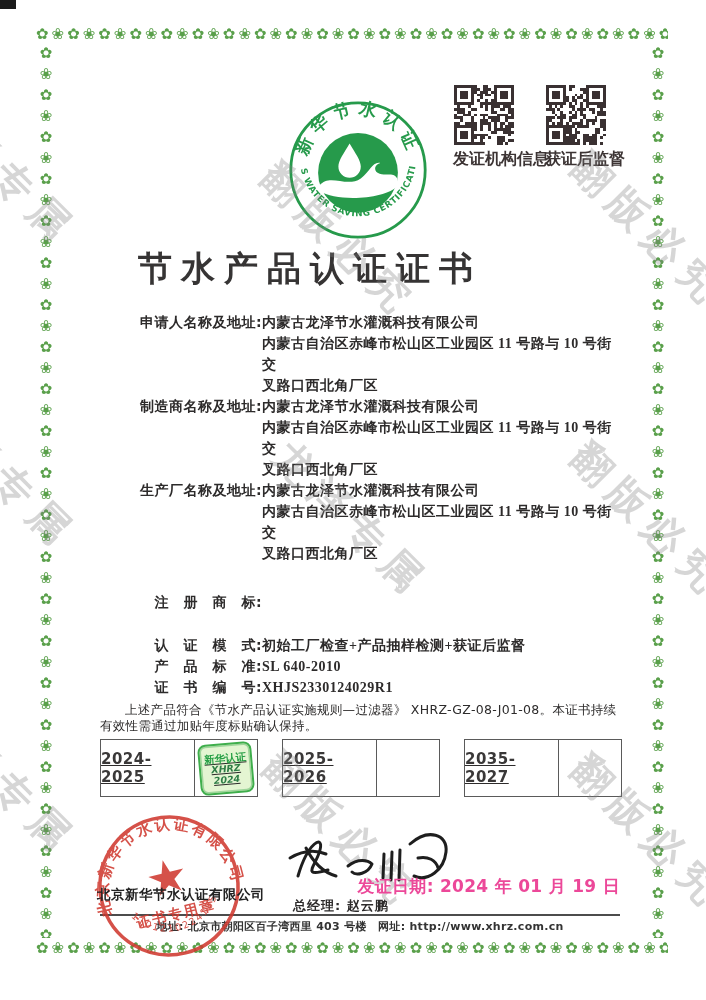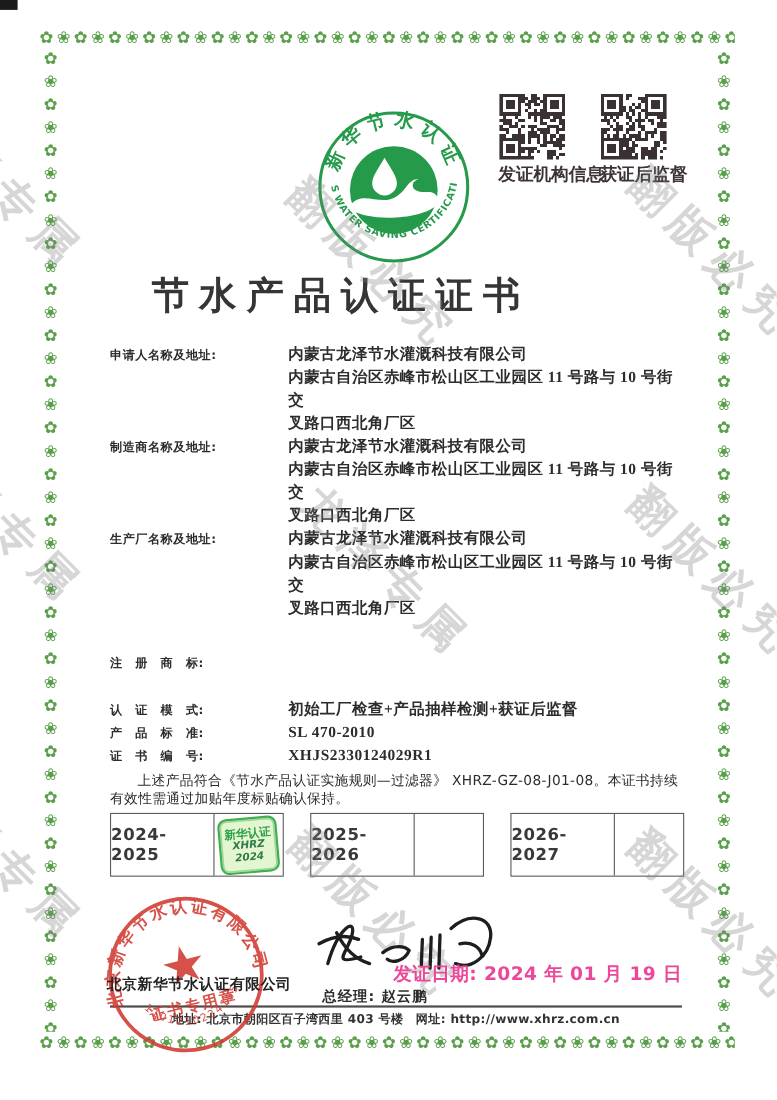--- a/index.html
+++ b/index.html
@@ -30,28 +30,28 @@
   .qr-issuer{left:453px;} .qr-holder{left:545px;}
   .qr-grid{width:60px;height:60px;margin:0 auto;}
   .qr-label{font-size:16px;font-weight:bold;color:#3c3434;margin-top:4px;white-space:nowrap;}
   .title{
     position:absolute;top:246px;left:0;width:620px;text-align:center;
     font-size:34px;font-weight:bold;letter-spacing:9px;color:#363434;
   }
   
   .main{position:absolute;left:100px;right:84px;top:312px;z-index:2;}
   .frow{display:flex;}
-  .flabel{width:162px;flex-shrink:0;font-weight:bold;font-size:11px;line-height:21px;letter-spacing:0.5px;}
+  .flabel{width:162px;flex-shrink:0;font-weight:bold;font-size:14px;line-height:21px;letter-spacing:0.5px;text-align:right;}
   .fvalue{font-weight:bold;font-size:14px;line-height:21px;letter-spacing:0.5px;font-family:Liberation Serif, serif;}
   .mt-trademark{margin-top:28px;}
   .mt-mode{margin-top:22px;}
   .statement{margin-top:4px;font-size:12.5px;font-weight:normal;line-height:15.5px;text-indent:2em;letter-spacing:0.3px;}
   
   .validity{margin-top:6px;display:flex;gap:24px;}
-  .vbox{flex:1;height:56px;border:1.5px solid #5a5a5a;display:flex;}
+  .vbox{flex:1;height:56px;border:1.5px solid #5a5a5a;display:flex;text-decoration:underline;}
   .vcell-l{flex:1.5;display:flex;align-items:center;justify-content:center;
     font-size:15px;font-weight:bold;color:#3a3838;letter-spacing:0.5px;}
   .vcell-r{flex:1;border-left:1.5px solid #5a5a5a;display:flex;align-items:center;justify-content:center;}
   .sticker{
     width:50px;height:47px;background:#e4f5d2;border:2px solid #3fae4c;border-radius:8px;
     box-shadow:0 0 0 1.5px #9ed59a inset;transform:rotate(-5deg);
     display:flex;flex-direction:column;align-items:center;justify-content:center;line-height:1.15;
   }
   .sticker .s1{font-size:10.5px;font-weight:bold;color:#28a046;}
   .sticker .s2{font-size:9.5px;font-weight:bold;font-style:italic;color:#2f7d46;}
@@ -486,21 +486,21 @@
   <div class="frow mt-mode">
     <div class="flabel">认　证　模　式:</div>
     <div class="fvalue">
       <div>初始工厂检查+产品抽样检测+获证后监督</div>
     </div>
   </div>
 
   <div class="frow">
     <div class="flabel">产　品　标　准:</div>
     <div class="fvalue">
-      <div>SL 470-2010</div>
+      <div>SL 640-2010</div>
     </div>
   </div>
 
   <div class="frow">
     <div class="flabel">证　书　编　号:</div>
     <div class="fvalue">
       <div>XHJS2330124029R1</div>
     </div>
   </div>
 
@@ -515,21 +515,21 @@
           <div class="s2">XHRZ</div>
           <div class="s3">2024</div>
         </div>
       </div>
     </div>
     <div class="vbox">
       <div class="vcell-l">2025-2026</div>
       <div class="vcell-r"></div>
     </div>
     <div class="vbox">
-      <div class="vcell-l">2026-2027</div>
+      <div class="vcell-l">2035-2027</div>
       <div class="vcell-r"></div>
     </div>
   </div>
 </div>
 
 <div class="stamp">
   <svg width="152" height="152" viewBox="0 0 150 150" style="transform:rotate(-14deg);">
     <defs>
       <path id="sealTop" d="M 14,92 A 62,62 0 1 1 136,92"></path>
       <path id="sealBot" d="M 28,90 A 52,52 0 0 0 122,90"></path>

